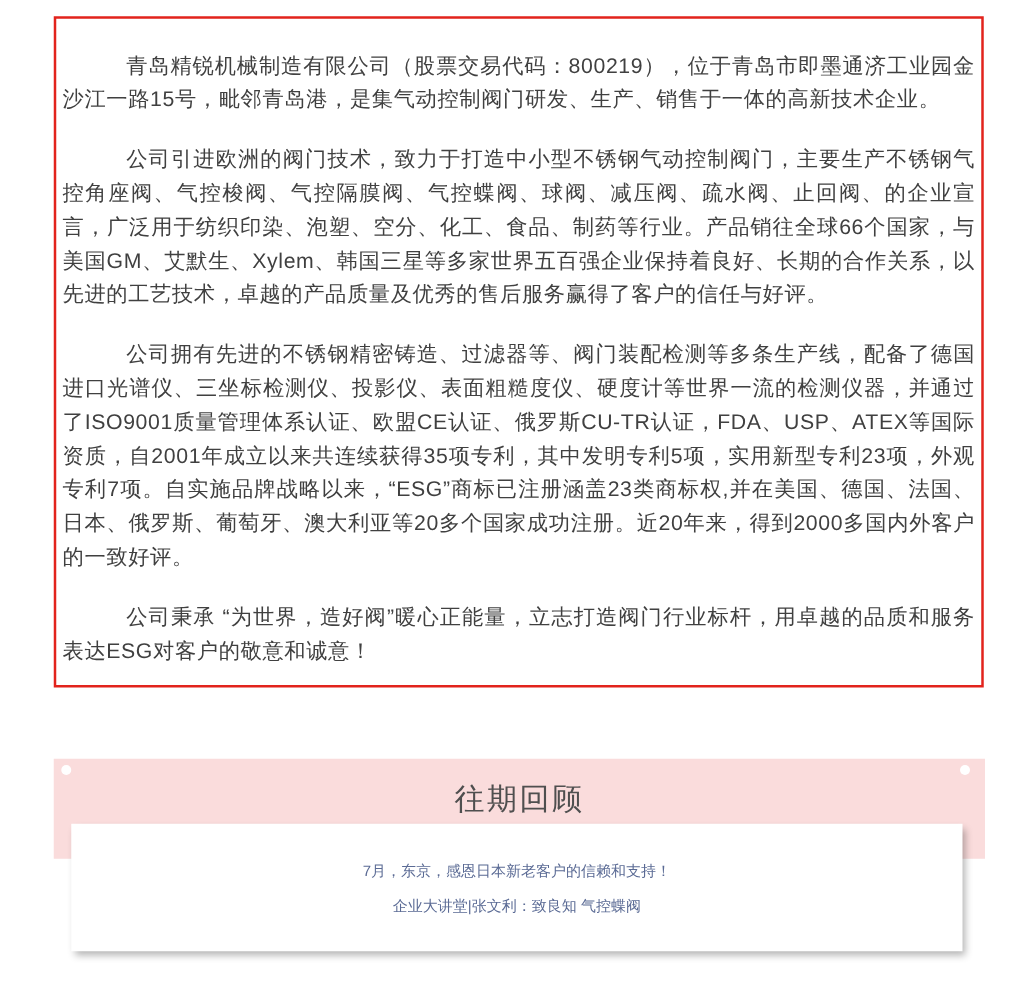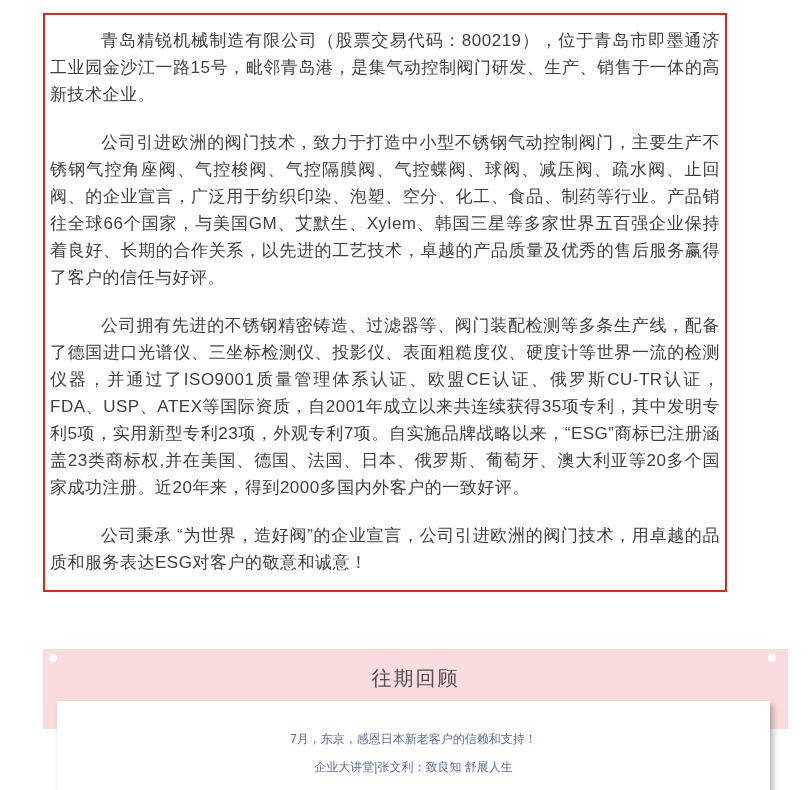--- a/index.html
+++ b/index.html
@@ -12,23 +12,23 @@
     position: relative;
     width: 811px;
     height: 790px;
     background: #ffffff;
     overflow: hidden;
   }
   
   .intro-box {
     box-sizing: border-box;
     margin: 13px 0 0 43px;
-    width: 684px;
+    width: 744px;
     border: 2px solid #e2231c;
-    padding: 12px 5px 14px 5px;
+    padding: 24px 5px 14px 5px;
     background: #ffffff;
   }
   .intro-box p {
     margin: 0 0 21px 0;
     font-size: 17px;
     line-height: 27px;
     color: #404040;
     text-align: justify;
     text-indent: 3em;
     letter-spacing: 0.5px;
@@ -50,21 +50,21 @@
     width: 8px;
     height: 8px;
     border-radius: 50%;
     background: #ffffff;
   }
   .dot-left  { left: 6px; }
   .dot-right { right: 12px; }
   .review-title {
     margin: 0;
     padding-top: 16px;
-    font-size: 20px;
+    font-size: 24px;
     font-weight: normal;
     color: #4f4f4f;
     letter-spacing: 2px;
   }
   .review-card {
     position: relative;
     box-sizing: border-box;
     margin: -28px 0 0 57px;
     width: 713px;
     background: #ffffff;
@@ -83,28 +83,28 @@
 </style>
 </head>
 <body>
 
 <div class="page">
 
   <section class="intro-box">
     <p>青岛精锐机械制造有限公司（股票交易代码：800219），位于青岛市即墨通济工业园金沙江一路15号，毗邻青岛港，是集气动控制阀门研发、生产、销售于一体的高新技术企业。</p>
     <p>公司引进欧洲的阀门技术，致力于打造中小型不锈钢气动控制阀门，主要生产不锈钢气控角座阀、气控梭阀、气控隔膜阀、气控蝶阀、球阀、减压阀、疏水阀、止回阀、的企业宣言，广泛用于纺织印染、泡塑、空分、化工、食品、制药等行业。产品销往全球66个国家，与美国GM、艾默生、Xylem、韩国三星等多家世界五百强企业保持着良好、长期的合作关系，以先进的工艺技术，卓越的产品质量及优秀的售后服务赢得了客户的信任与好评。</p>
     <p>公司拥有先进的不锈钢精密铸造、过滤器等、阀门装配检测等多条生产线，配备了德国进口光谱仪、三坐标检测仪、投影仪、表面粗糙度仪、硬度计等世界一流的检测仪器，并通过了ISO9001质量管理体系认证、欧盟CE认证、俄罗斯CU-TR认证，FDA、USP、ATEX等国际资质，自2001年成立以来共连续获得35项专利，其中发明专利5项，实用新型专利23项，外观专利7项。自实施品牌战略以来，“ESG”商标已注册涵盖23类商标权,并在美国、德国、法国、日本、俄罗斯、葡萄牙、澳大利亚等20多个国家成功注册。近20年来，得到2000多国内外客户的一致好评。</p>
-    <p>公司秉承 “为世界，造好阀”的企业宣言，公司引进欧洲的阀门技术，用卓越的品质和服务表达ESG对客户的敬意和诚意！</p>
+    <p>公司秉承 “为世界，造好阀”暖心正能量，立志打造阀门行业标杆，用卓越的品质和服务表达ESG对客户的敬意和诚意！</p>
   </section>
 
   <section class="review">
     <div class="review-band">
       <span class="dot dot-left"></span>
       <span class="dot dot-right"></span>
       <h2 class="review-title">往期回顾</h2>
     </div>
     <div class="review-card">
       <a>7月，东京，感恩日本新老客户的信赖和支持！</a>
-      <a>企业大讲堂|张文利：致良知 舒展人生</a>
+      <a>企业大讲堂|张文利：致良知 气控蝶阀</a>
     </div>
   </section>
 
 </div>
 
 </body></html>

